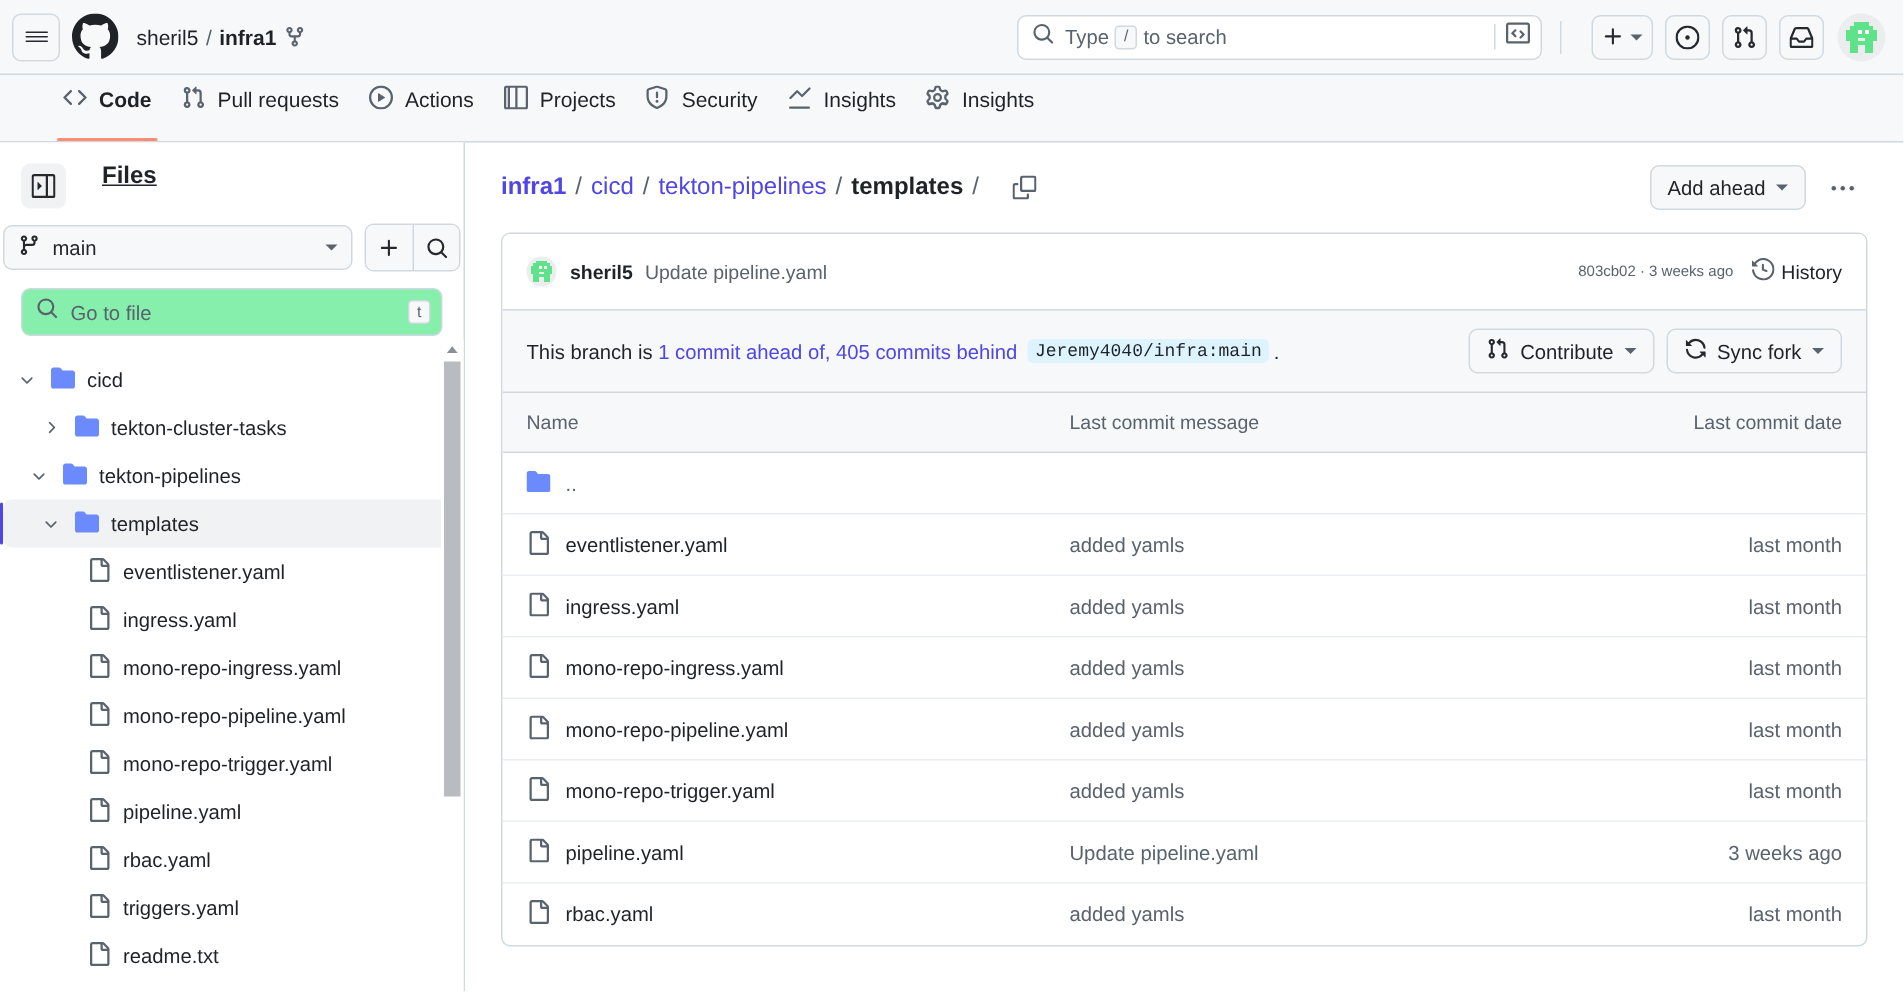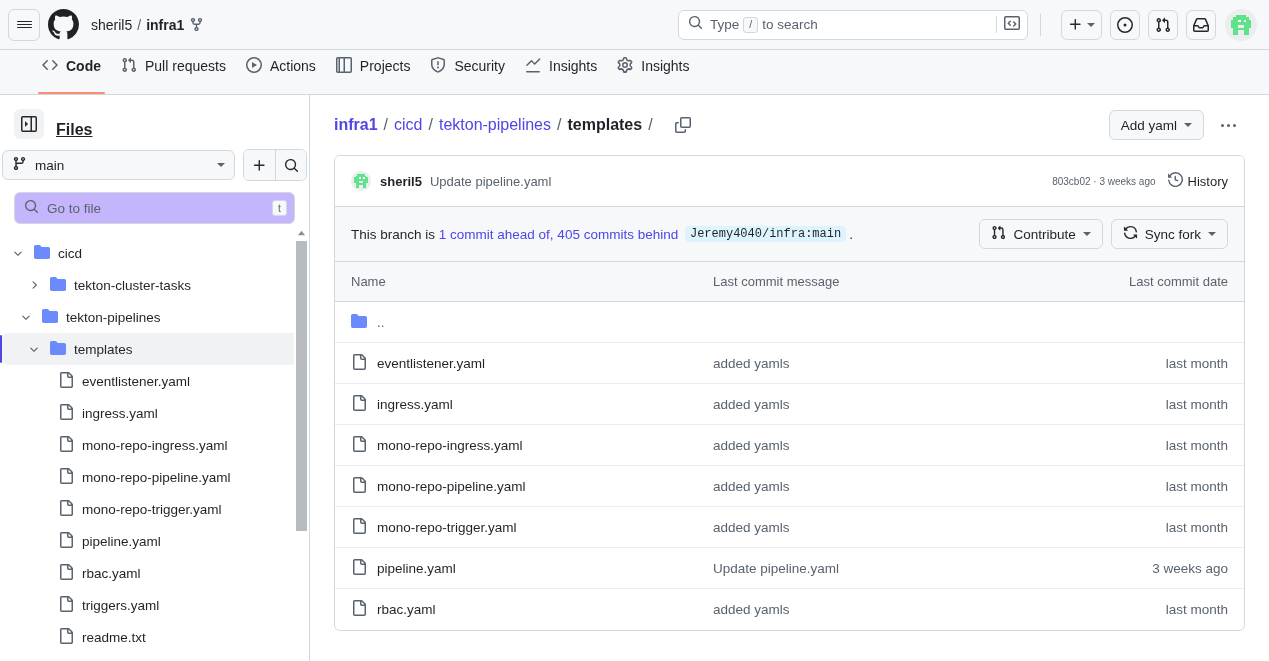--- a/index.html
+++ b/index.html
@@ -100,21 +100,21 @@
   .body { display: flex; height: 566px; }
 
   
   .sidebar {
     width: 310px; flex: none;
     border-right: 1px solid #d1d9e0;
     background: #ffffff;
     display: flex; flex-direction: column;
     position: relative;
   }
-  .files-hd { display: flex; align-items: flex-end; gap: 12px; padding: 14px 14px 10px 14px; text-decoration: underline; }
+  .files-hd { display: flex; align-items: flex-start; gap: 24px; padding: 14px 14px 10px 14px; text-decoration: underline; }
   .collapse-btn {
     width: 30px; height: 30px; border-radius: 6px;
     background: #f0f2f4;
     display: flex; align-items: center; justify-content: center;
     cursor: pointer;
   }
   .files-title { font-size: 16px; font-weight: bold; color: #1f2328; }
 
   .branchrow { display: flex; align-items: center; gap: 8px; padding: 0 2px; }
   .branchsel {
@@ -128,21 +128,21 @@
   .segbtns { display: flex; border: 1px solid #d1d9e0; border-radius: 6px; overflow: hidden; }
   .segbtn {
     width: 31px; height: 30px; background: #f6f8fa;
     display: flex; align-items: center; justify-content: center; cursor: pointer;
   }
   .segbtn + .segbtn { border-left: 1px solid #d1d9e0; }
 
   .gotofile {
     margin: 11px 14px 0 14px; height: 32px;
     border: 1px solid #d1d9e0; border-radius: 6px;
-    background: #c4b5fd;
+    background: #86efac;
     display: flex; align-items: center; gap: 8px;
     padding: 0 7px 0 9px; cursor: text;
   }
   .gotofile .ph { flex: 1; font-size: 13.5px; color: #59636e; }
 
   .tree { margin-top: 13px; flex: 1; overflow: hidden; position: relative; }
   .trow {
     display: flex; align-items: center; gap: 8px;
     height: 32px; padding-right: 10px;
     font-size: 13.5px; color: #1f2328;
@@ -563,21 +563,21 @@
         <span class="s">/</span>
       </div>
       <div class="copy-btn">
         <svg width="16" height="16" viewBox="0 0 16 16" fill="#59636e">
             <path d="M0 6.75C0 5.784.784 5 1.75 5h1.5a.75.75 0 0 1 0 1.5h-1.5a.25.25 0 0 0-.25.25v7.5c0 .138.112.25.25.25h7.5a.25.25 0 0 0 .25-.25v-1.5a.75.75 0 0 1 1.5 0v1.5A1.75 1.75 0 0 1 9.25 16h-7.5A1.75 1.75 0 0 1 0 14.25Z"></path>
             <path d="M5 1.75C5 .784 5.784 0 6.75 0h7.5C15.216 0 16 .784 16 1.75v7.5A1.75 1.75 0 0 1 14.25 11h-7.5A1.75 1.75 0 0 1 5 9.25Zm1.75-.25a.25.25 0 0 0-.25.25v7.5c0 .138.112.25.25.25h7.5a.25.25 0 0 0 .25-.25v-7.5a.25.25 0 0 0-.25-.25Z"></path>
           </svg>
       </div>
       <div style="flex:1"></div>
       <div class="btn">
-        <span>Add yaml</span>
+        <span>Add ahead</span>
         <span class="caret"></span>
       </div>
       <div class="btn ghost" style="margin-left:8px">
         <span class="dots">
             <i></i>
             <i></i>
             <i></i>
           </span>
       </div>
     </div>

